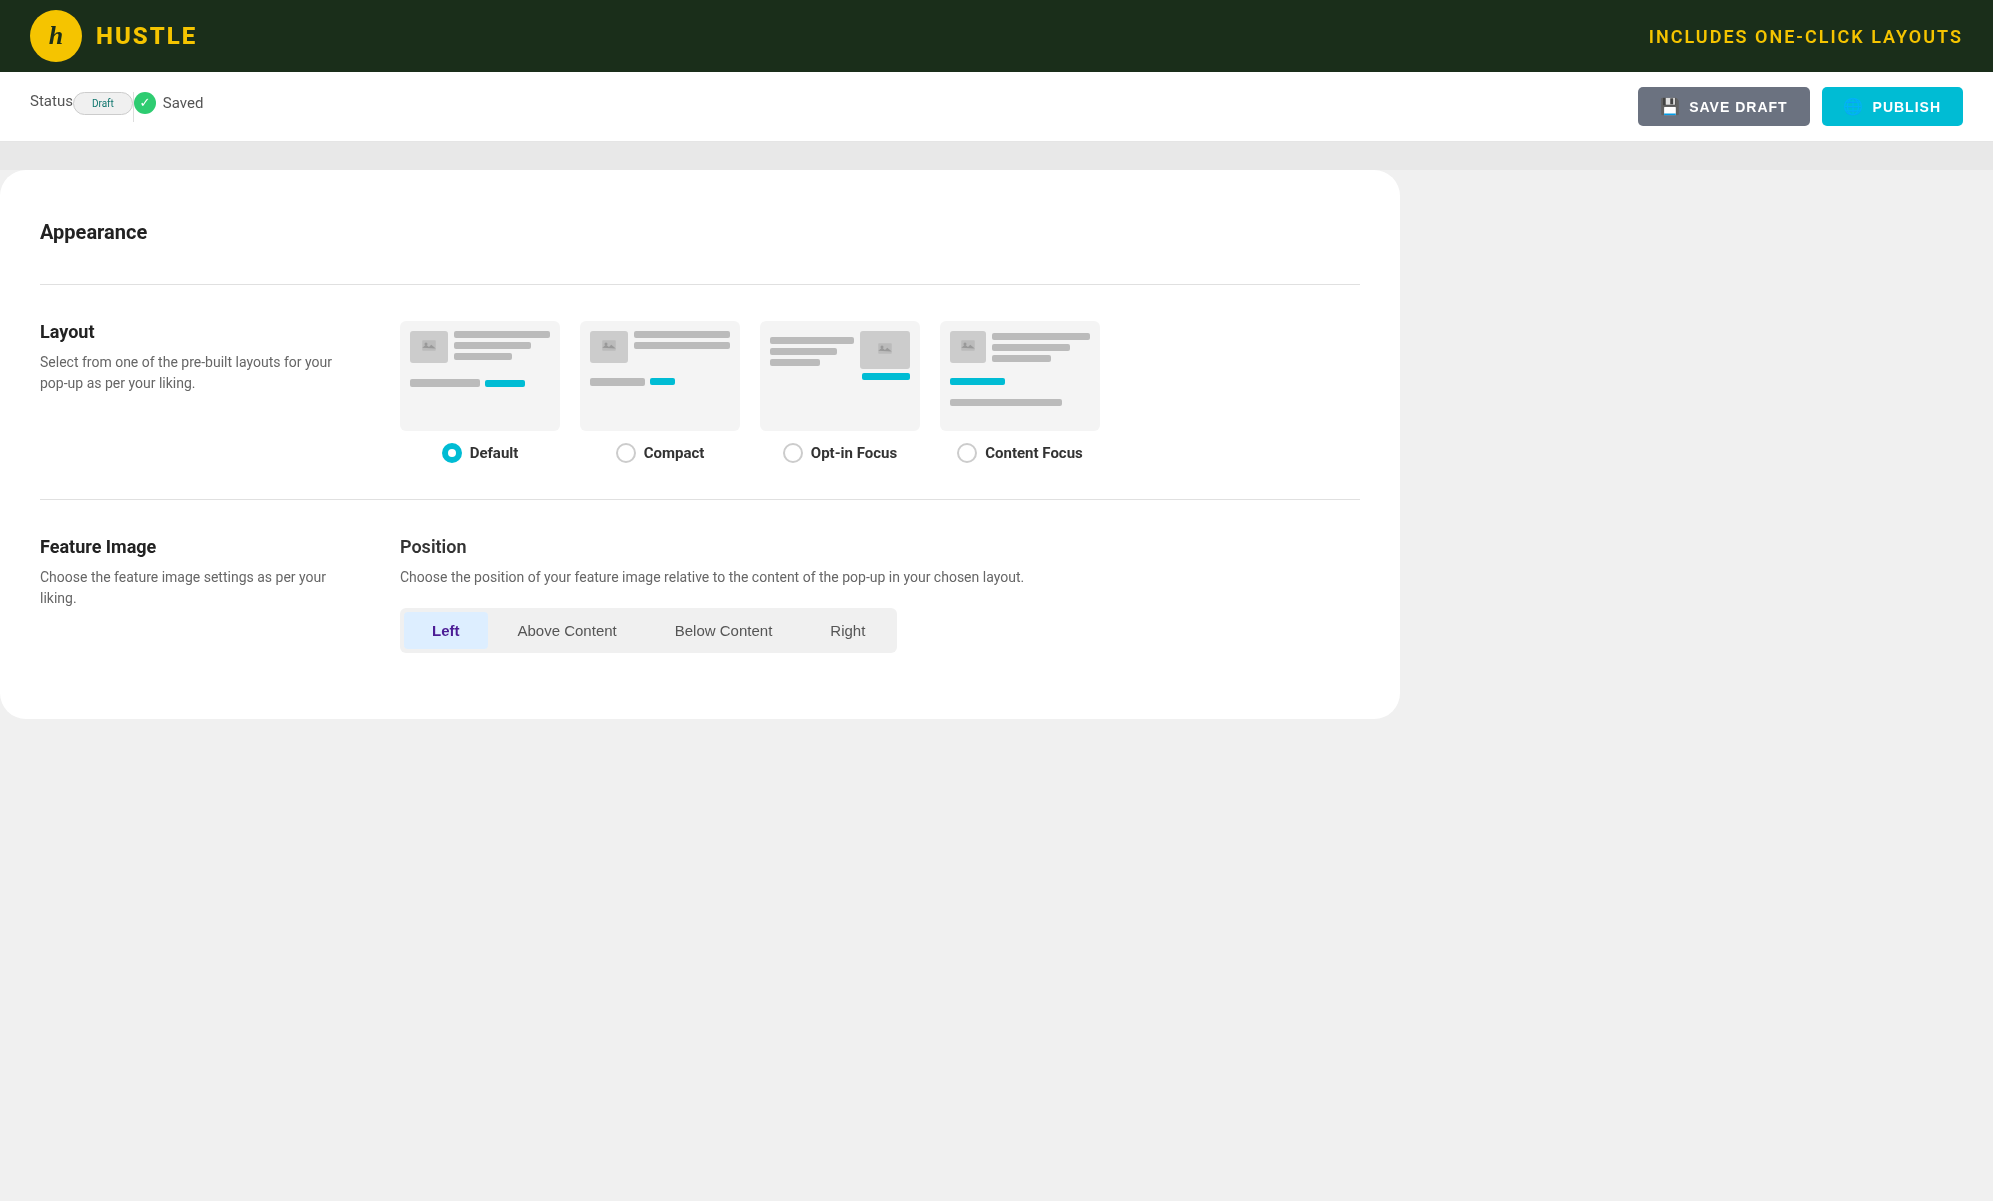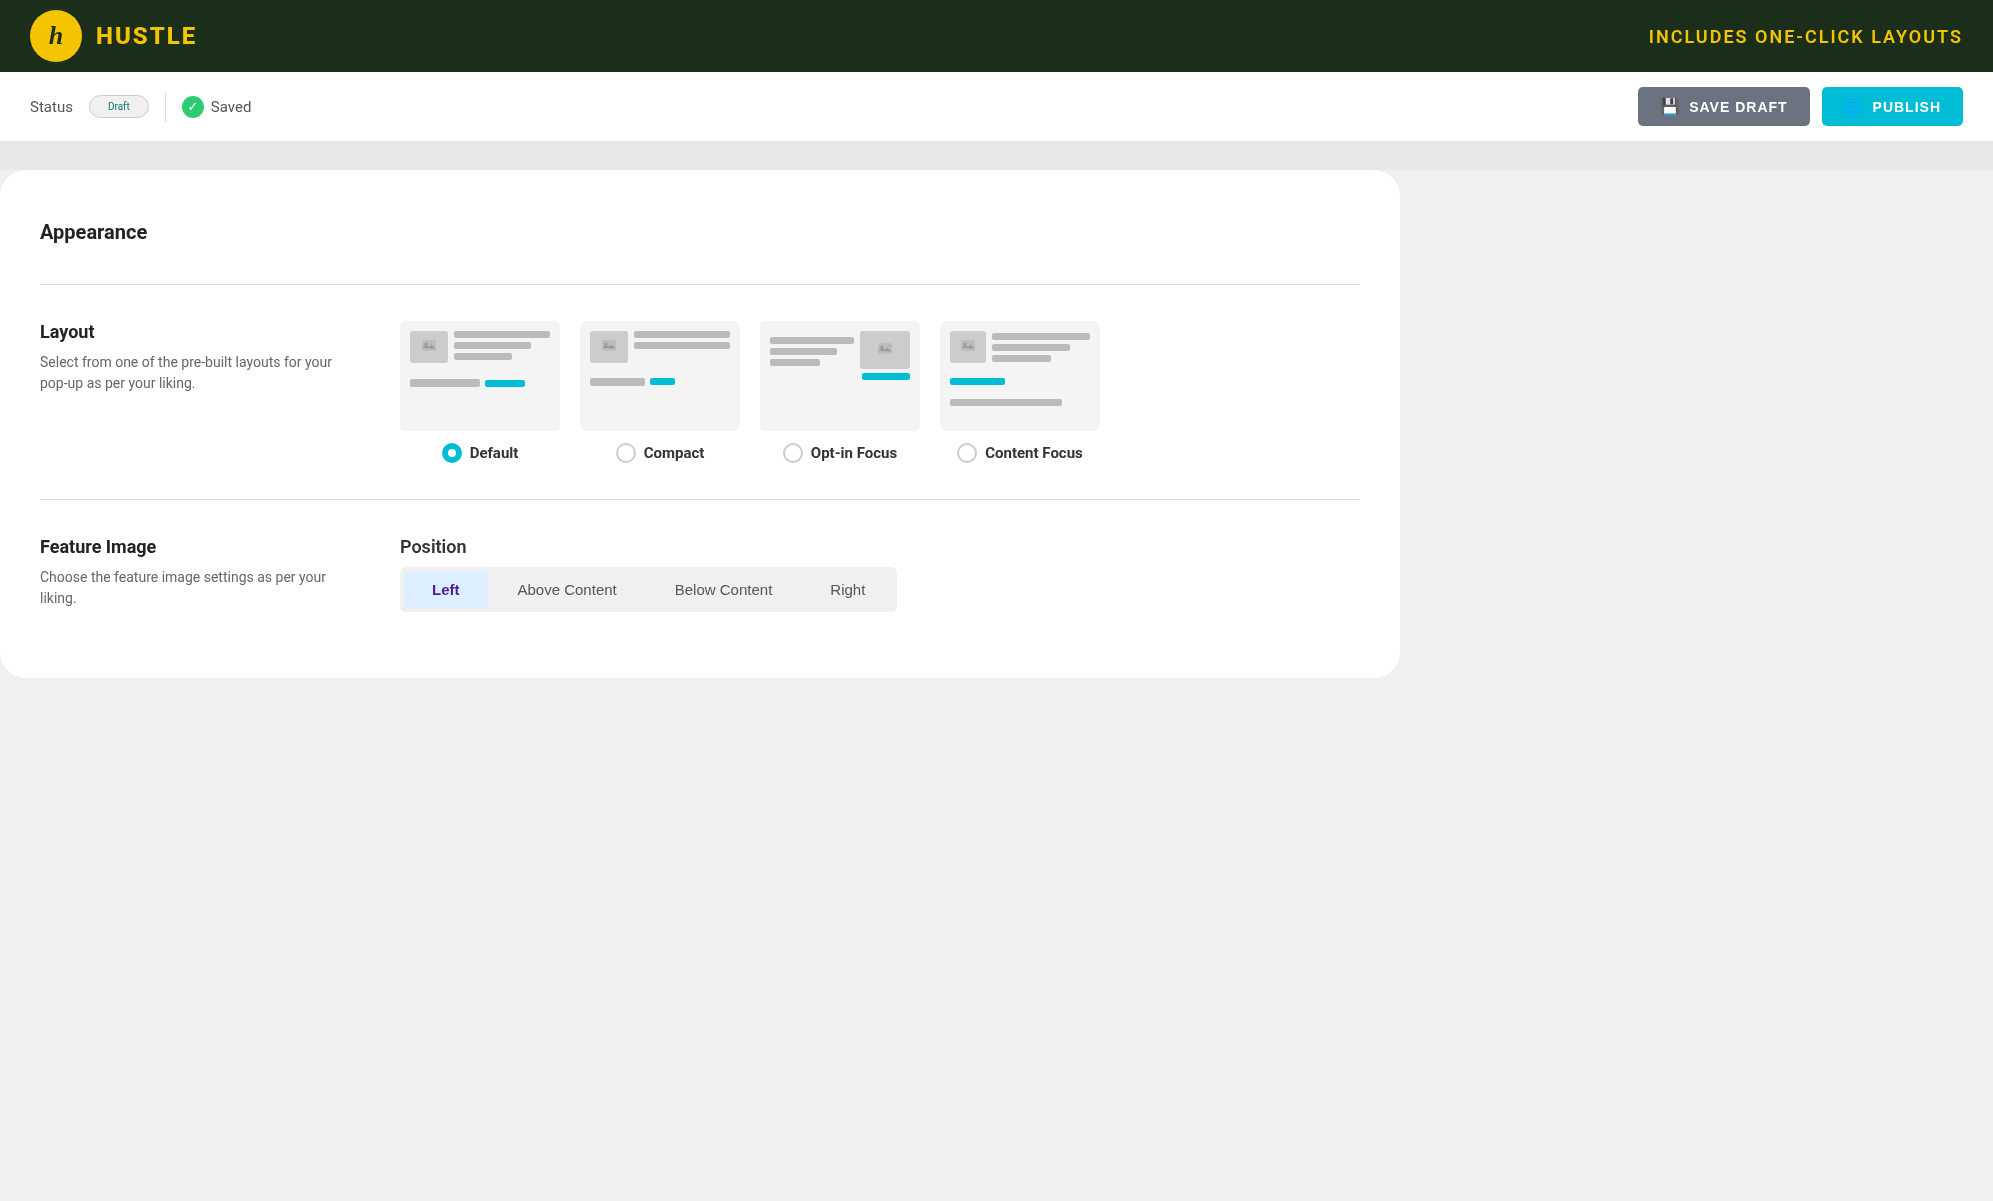--- a/index.html
+++ b/index.html
@@ -48,22 +48,21 @@
     .toolbar {
       background: #fff;
       display: flex;
       align-items: center;
       padding: 0 30px;
       height: 70px;
       border-bottom: 1px solid #e5e5e5;
     }
     .toolbar-left {
       display: flex;
-      align-items: center;
-      gap: 16px;
+      align-items: flex-start;
       flex: 1;
     }
     .status-label {
       color: #555;
       font-size: 15px;
     }
     .status-badge {
       background: #f0f0f0;
       border: 1px solid #ccc;
       border-radius: 20px;
@@ -457,20 +456,21 @@
   <hr class="divider-h">
 
   <div class="feature-section">
     <div class="section-left">
       <div class="section-heading">Feature Image</div>
       <div class="section-desc">Choose the feature image settings as per your liking.</div>
     </div>
 
     <div class="position-section">
       <div class="position-label">Position</div>
+      <div class="position-desc">Choose the position of your feature image relative to the content of the pop-up in your chosen layout.</div>
       <div class="position-tabs">
         <button class="pos-tab active">Left</button>
         <button class="pos-tab">Above Content</button>
         <button class="pos-tab">Below Content</button>
         <button class="pos-tab">Right</button>
       </div>
     </div>
   </div>
 </div>
 

